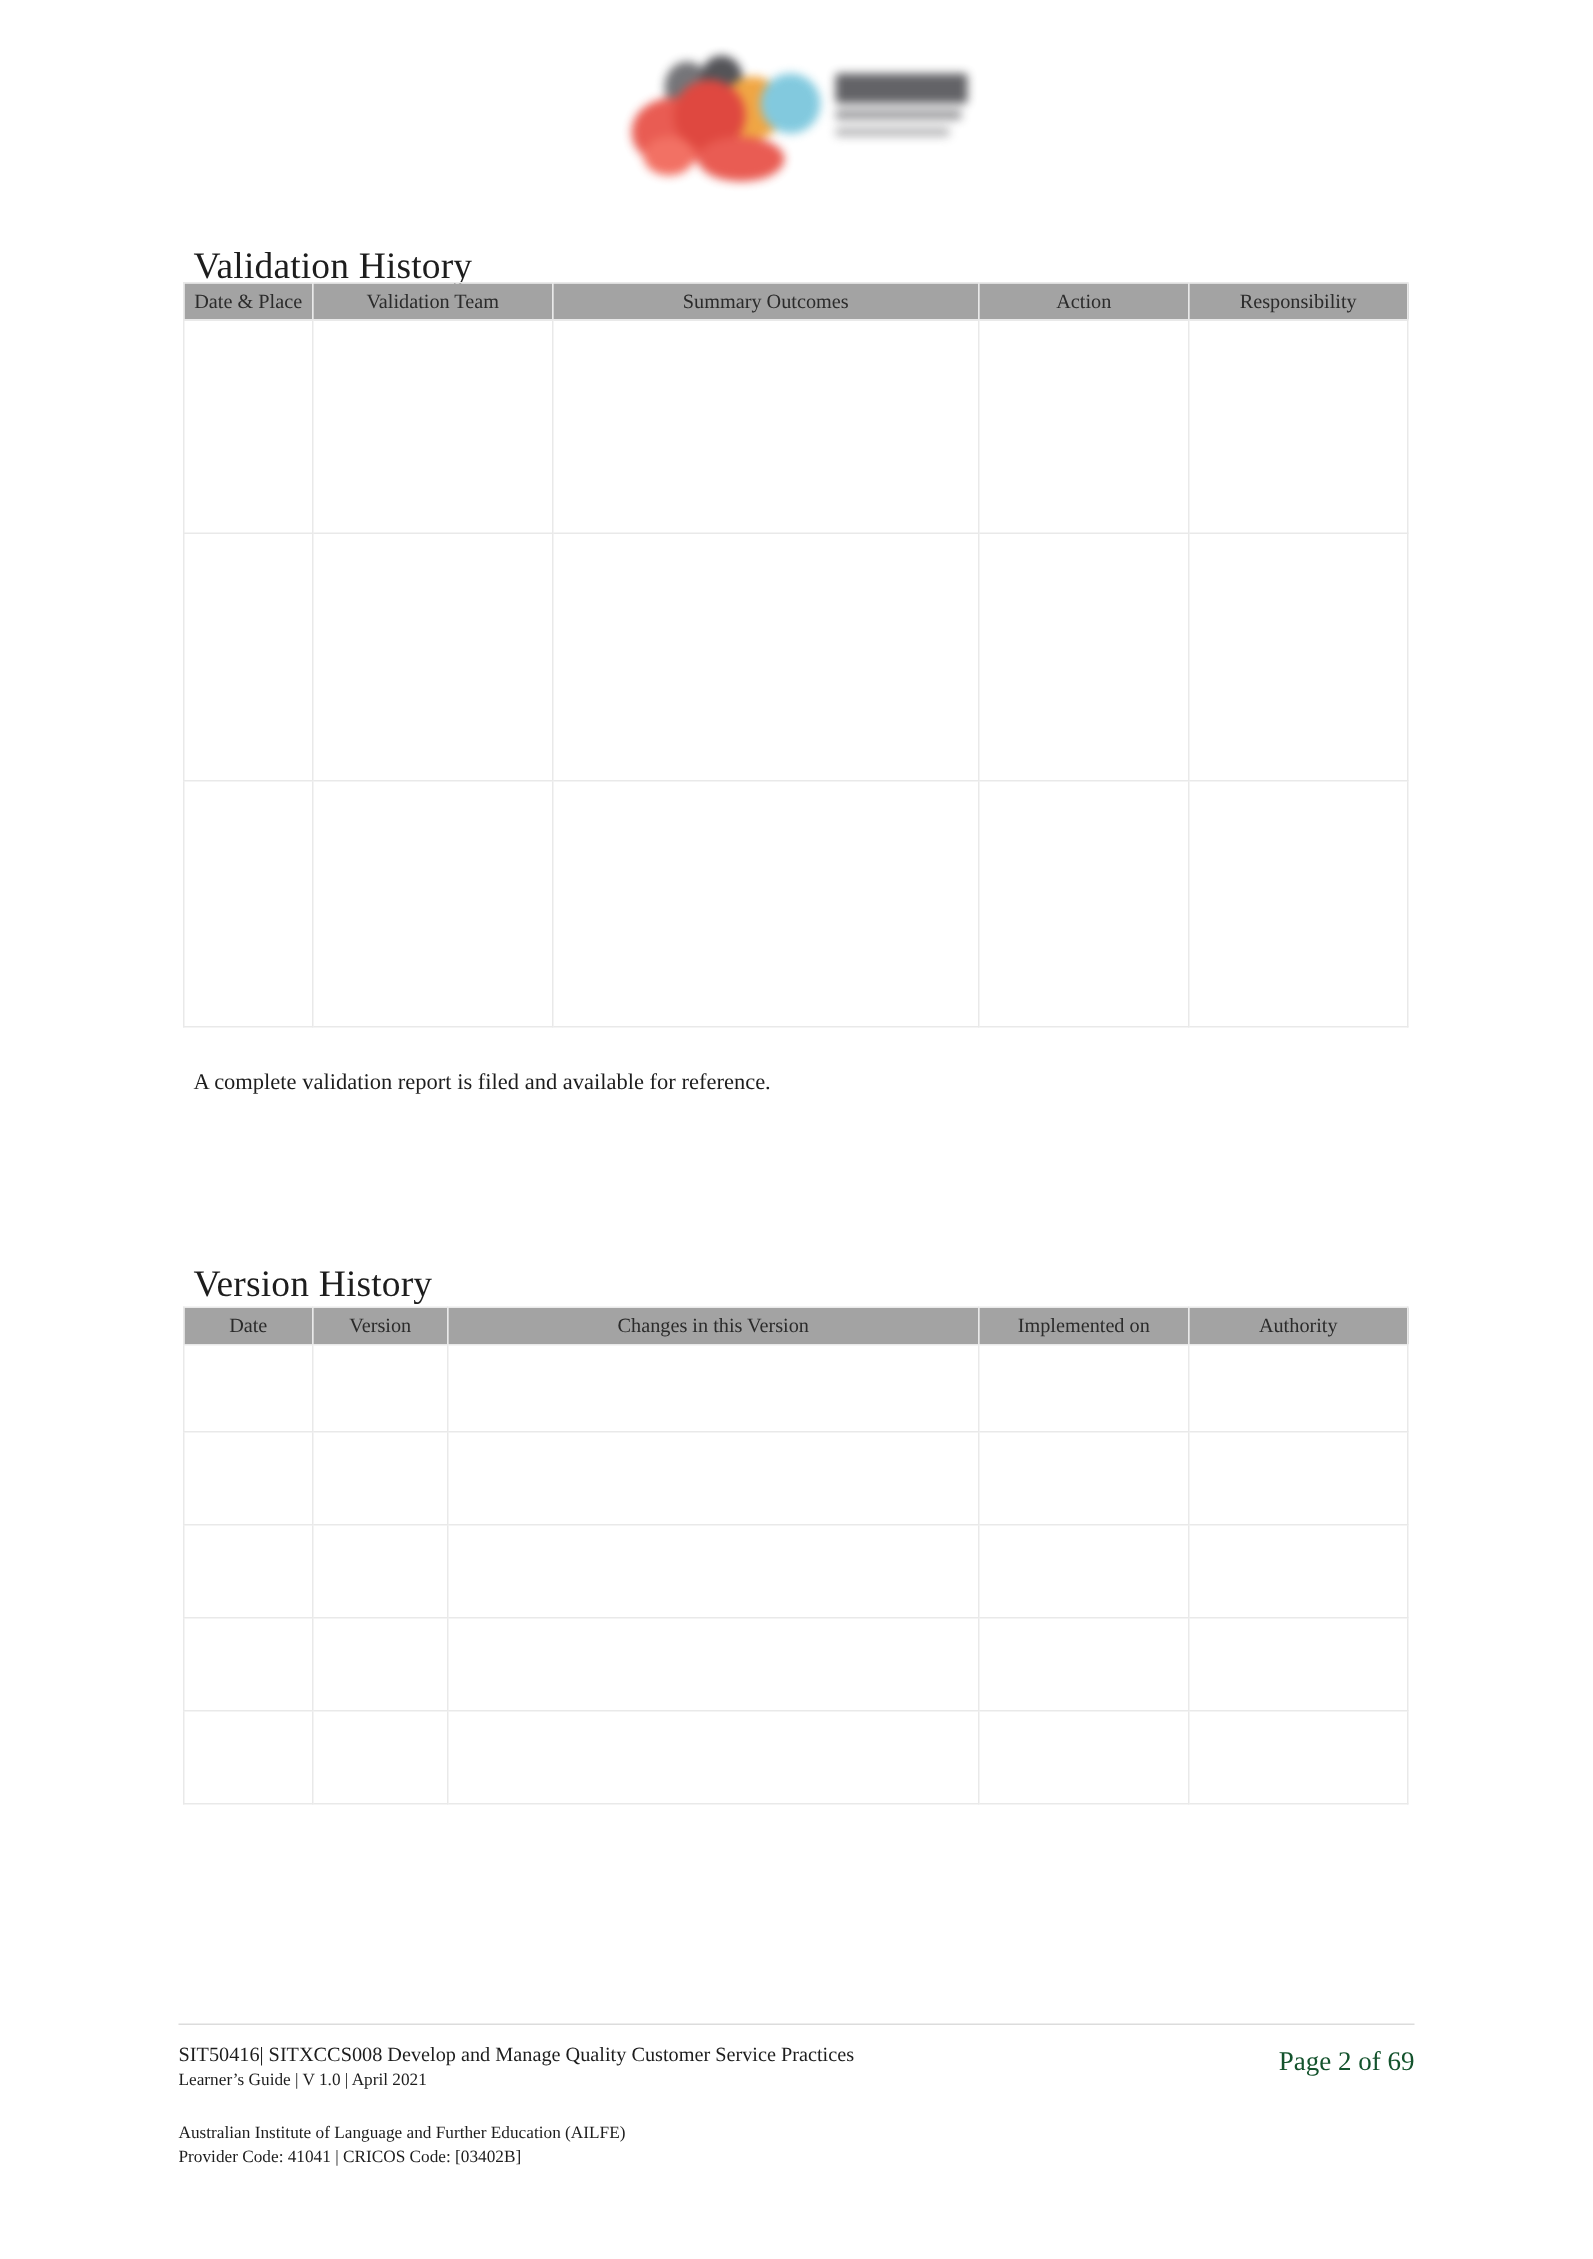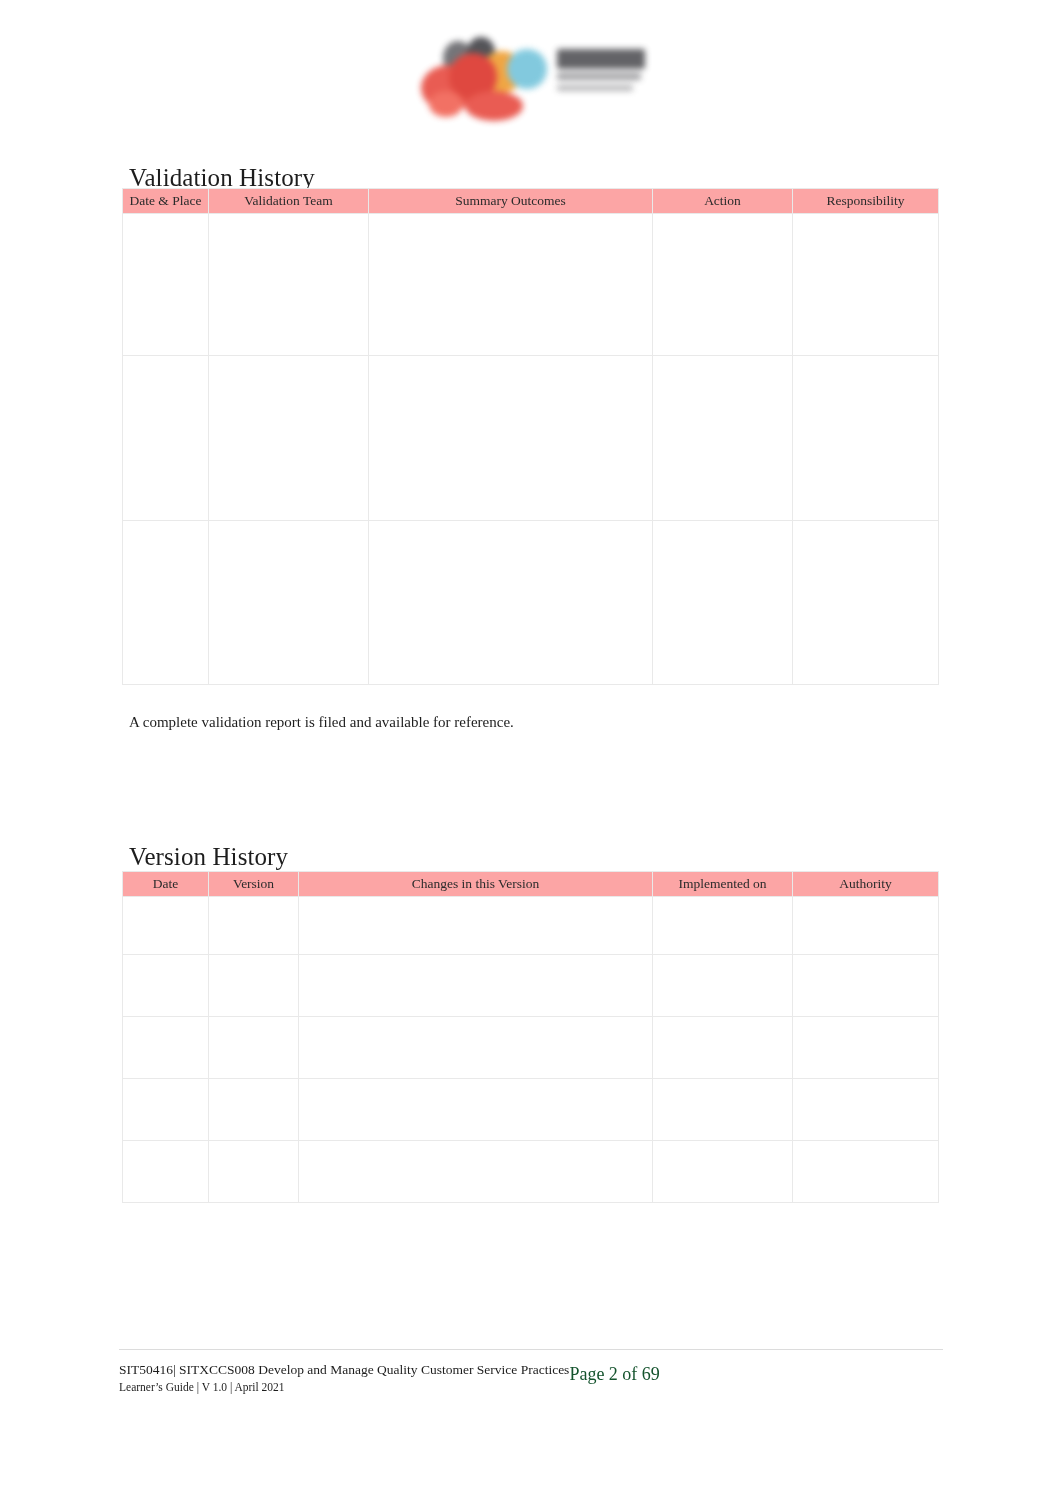--- a/index.html
+++ b/index.html
@@ -105,21 +105,21 @@
     font-size: 13.5px;
     color: #2b2b2b;
   }
   .tbl td, .tbl th {
     border: 1px solid #e9e9e9;
     padding: 0;
     vertical-align: middle;
     font-weight: 400;
   }
   .tbl thead th {
-    background: #fca5a5;
+    background: #a3a3a3;
     text-align: center;
     line-height: 1.18;
     font-size: 13.5px;
     color: #2b2b2b;
     padding: 4px 3px;
     margin-left: 26px;
   }
   .tbl tbody td {
     background: #ffffff;
   }
@@ -147,20 +147,21 @@
   }
   .footer {
     position: absolute;
     left: 119px;
     top: 1362px;
     width: 824px;
   }
   .footer-row {
     display: flex;
     align-items: flex-start;
+    justify-content: space-between;
   }
   .footer-left-1 {
     font-size: 13.5px;
     color: #1d1d1d;
     line-height: 1.25;
     white-space: nowrap;
   }
   .footer-left-2 {
     font-size: 11.5px;
     color: #1d1d1d;
@@ -314,14 +315,18 @@
   <div class="footer">
     <div class="footer-row">
       <div>
         <div class="footer-left-1">SIT50416| SITXCCS008 Develop and Manage Quality Customer Service Practices</div>
         <div class="footer-left-2">Learner’s Guide | V 1.0 | April 2021</div>
       </div>
       <div class="footer-page">Page  2  of  69</div>
     </div>
   </div>
 
+  <div class="footer-org">
+    <div>Australian Institute of Language and Further Education (AILFE)</div>
+    <div>Provider Code: 41041 | CRICOS Code: [03402B]</div>
+  </div>
 
 </div>
 
 </body></html>

